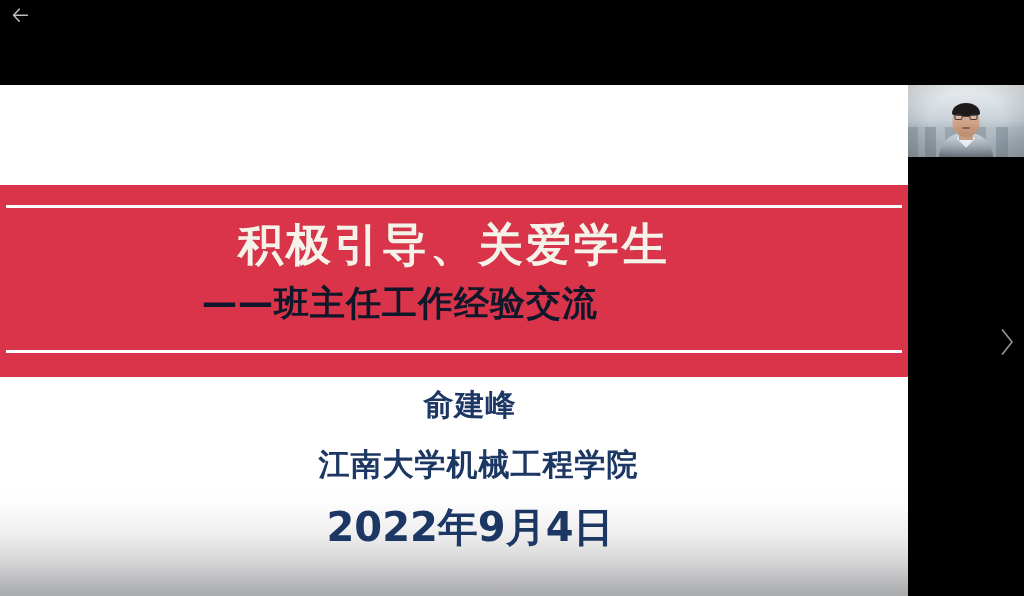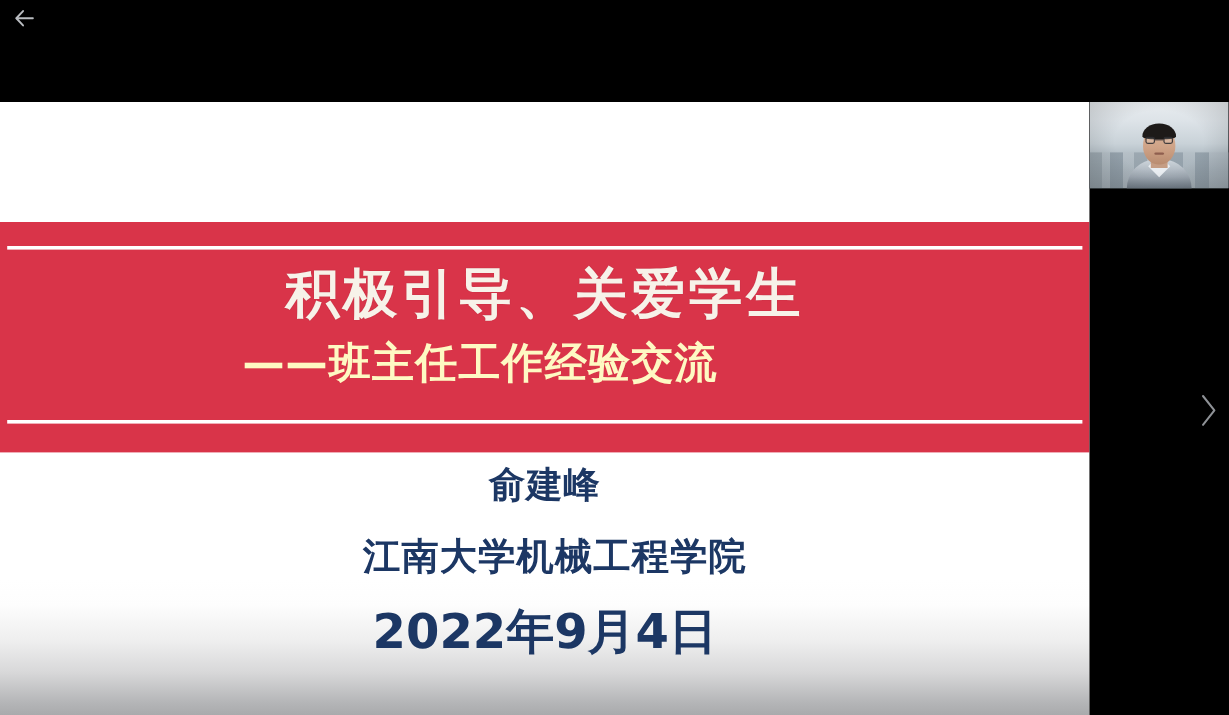--- a/index.html
+++ b/index.html
@@ -113,27 +113,27 @@
   .slide-subtitle {
     margin: 0;
     text-align: center;
     padding-right: 108px;
     padding-top: 12px;
     font-family: "DejaVu Sans", "Liberation Sans", sans-serif;
     font-weight: 700;
     font-size: 35px;
     line-height: 1.15;
     letter-spacing: 1px;
-    color: #fef9c3;
+    color: #0f172a;
   }
 
   
   .author-block {
     position: absolute;
-    left: 0;
+    left: 16px;
     top: 305px;  
     width: 908px;
     text-align: center;
     color: #1c3764;
     font-family: "DejaVu Sans", "Liberation Sans", sans-serif;
     font-weight: 700;
   }
   .author-name     { font-size: 30px; line-height: 1.0; margin: 0 0 29px 0; letter-spacing: 1px;}
   .author-org      { font-size: 31px; line-height: 1.0; margin: 0 0 27px 17px; letter-spacing: 1px;}
   .author-date     { font-size: 40px; line-height: 1.0; margin: 0; letter-spacing: 0px;}

